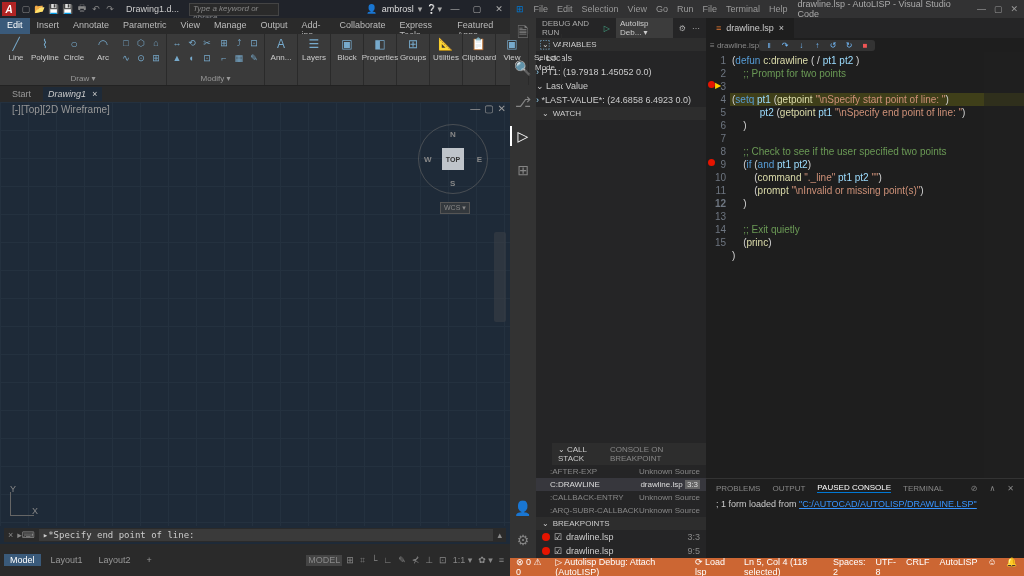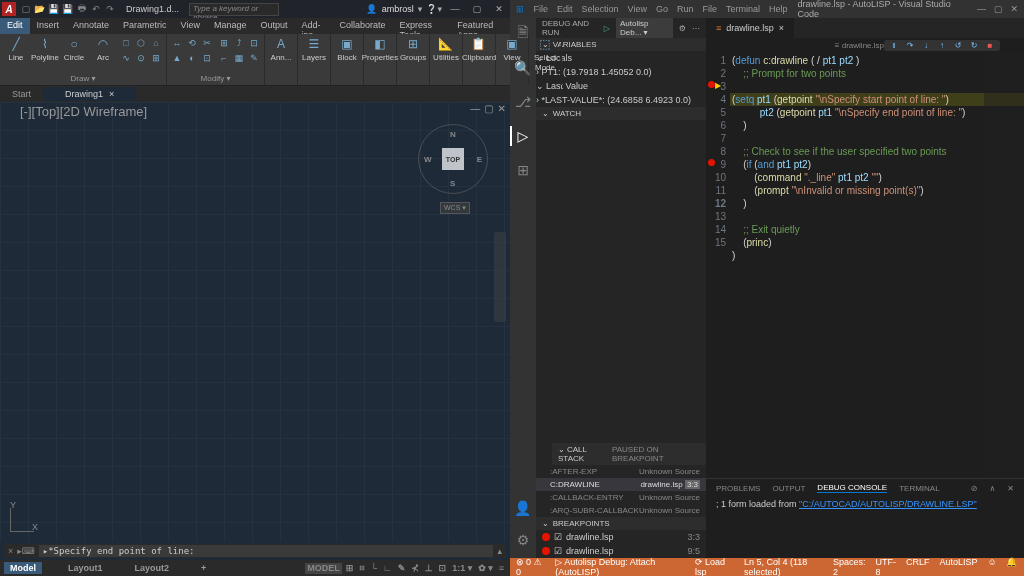--- a/index.html
+++ b/index.html
@@ -24,44 +24,44 @@
 .acad-ribbon { height: 52px; background: #3a3a3a; display: flex; border-bottom: 1px solid #222; }
 .acad-panel { border-right: 1px solid #2a2a2a; display: flex; flex-direction: column; padding: 2px 3px; }
 .acad-panel .icons { display: flex; gap: 3px; flex: 1; }
 .acad-panel .big { width: 26px; display: flex; flex-direction: column; align-items: center; gap: 1px; font-size: 8px; color: #ccc; }
 .acad-panel .big .ico { width: 20px; height: 16px; display: flex; align-items: center; justify-content: center; font-size: 12px; color: #7ac; }
 .acad-panel .small-grid { display: grid; grid-template-columns: repeat(3, 14px); grid-template-rows: repeat(2, 14px); gap: 1px; }
 .acad-panel .small-grid span { display: flex; align-items: center; justify-content: center; color: #7ac; font-size: 9px; }
 .acad-panel .label { font-size: 8px; color: #999; text-align: center; }
 
 .acad-doctabs { height: 16px; background: #2a2a2a; display: flex; font-size: 9px; align-items: center; }
-.acad-doctabs .tab { padding: 2px 22px; background: #1e2a38; color: #ccc; display: flex; gap: 6px; }
+.acad-doctabs .tab { padding: 2px 5px; background: #1e2a38; color: #ccc; display: flex; gap: 6px; font-style: italic; }
 .acad-doctabs .start { padding: 2px 12px; color: #999; }
 
 .acad-viewport { flex: 1; background: #1e2a38; position: relative; background-image: linear-gradient(#24313f 1px, transparent 1px), linear-gradient(90deg, #24313f 1px, transparent 1px); background-size: 28px 28px; }
-.acad-viewport .vp-label { position: absolute; top: 2px; left: 20px; font-size: 13px; color: #999; }
+.acad-viewport .vp-label { position: absolute; top: 2px; left: 12px; font-size: 10px; color: #999; }
 .acad-viewport .min-controls { position: absolute; top: 1px; right: 4px; font-size: 10px; color: #999; display: flex; gap: 4px; }
 .viewcube-wrap { position: absolute; top: 22px; right: 22px; width: 70px; height: 70px; }
 .viewcube-ring { width: 70px; height: 70px; border: 1px solid #666; border-radius: 50%; position: absolute; opacity: 0.6; }
 .viewcube { position: absolute; top: 24px; left: 24px; width: 22px; height: 22px; background: #bfc4ca; color: #333; font-size: 7px; display: flex; align-items: center; justify-content: center; font-weight: bold; }
 .vc-n, .vc-s, .vc-e, .vc-w { position: absolute; color: #888; font-size: 8px; font-weight: bold; }
 .vc-n { top: 6px; left: 32px; } .vc-s { bottom: 6px; left: 32px; } .vc-e { right: 6px; top: 31px; } .vc-w { left: 6px; top: 31px; }
 .wcs { position: absolute; top: 78px; left: 22px; font-size: 7px; color: #888; border: 1px solid #555; padding: 1px 3px; background: #33383d; }
 .navbar { position: absolute; right: 4px; top: 130px; width: 12px; height: 90px; background: #3d4248; opacity: 0.5; border-radius: 2px; }
 .ucs { position: absolute; bottom: 10px; left: 10px; color: #888; font-size: 9px; }
 .ucs .y { position: absolute; bottom: 22px; left: 0; }
 .ucs .x { position: absolute; bottom: 0; left: 22px; }
 .ucs .ax { width: 1px; height: 24px; background: #666; position: absolute; bottom: 0; left: 0; }
 .ucs .ax2 { width: 24px; height: 1px; background: #666; position: absolute; bottom: 0; left: 0; }
 
 .acad-cmd { height: 14px; background: #2a2a2a; display: flex; align-items: center; gap: 4px; padding: 0 4px; margin: 2px 4px; font-size: 9px; }
 .acad-cmd .chev { color: #888; }
 .acad-cmd .txt { flex: 1; background: #3a3a3a; padding: 1px 4px; color: #ccc; font-family: Consolas, monospace; }
 
-.acad-status { height: 16px; background: #2a2a2a; display: flex; align-items: center; font-size: 9px; padding: 0 4px; gap: 20px; font-weight: bold; }
+.acad-status { height: 32px; background: #2a2a2a; display: flex; align-items: center; font-size: 9px; padding: 0 4px; gap: 4px; }
 .acad-status .modeltab { padding: 1px 6px; background: #3a5a7a; color: #fff; }
 .acad-status .layouttab { padding: 1px 6px; color: #999; }
 .acad-status .right { margin-left: auto; display: flex; gap: 2px; color: #888; }
 .acad-status .right span { padding: 0 2px; }
 .acad-status .model-badge { background: #444; padding: 1px 4px; }
 
 
 .vsc { width: 514px; height: 100%; background: #1e1e1e; display: flex; flex-direction: column; }
 .vsc-titlebar { height: 18px; background: #323233; display: flex; align-items: center; padding: 0 6px; font-size: 9px; color: #999; gap: 10px; }
 .vsc-titlebar .menu { display: flex; gap: 9px; }
@@ -88,21 +88,21 @@
 .vsc-sidebar .stack-item.sel { background: #37373d; color: #ddd; }
 .vsc-sidebar .bp-item { display: flex; padding: 2px 6px; font-size: 9px; gap: 4px; align-items: center; }
 .vsc-sidebar .bp-dot { width: 8px; height: 8px; background: #e51400; border-radius: 50%; }
 .vsc-sidebar .bp-check { color: #ccc; }
 .vsc-sidebar .bp-num { margin-left: auto; color: #888; }
 
 .vsc-editor-area { flex: 1; display: flex; flex-direction: column; min-width: 0; }
 .vsc-tabs { height: 20px; background: #252526; display: flex; }
 .vsc-tabs .tab { padding: 3px 10px; background: #1e1e1e; color: #ccc; font-size: 9px; display: flex; gap: 5px; align-items: center; border-right: 1px solid #252526; }
 .vsc-tabs .tab .dot { color: #e37933; }
-.vsc-crumbs { height: 14px; padding: 1px 24px; font-size: 8px; color: #888; background: #1e1e1e; display: flex; justify-content: flex-end; align-items: center; }
+.vsc-crumbs { height: 14px; padding: 1px 4px; font-size: 8px; color: #888; background: #1e1e1e; display: flex; justify-content: flex-start; align-items: center; }
 .vsc-toolbar { display: flex; gap: 4px; background: #333; padding: 1px 4px; border-radius: 3px; }
 .vsc-toolbar span { width: 12px; text-align: center; color: #75beff; }
 .vsc-editor { flex: 1; background: #1e1e1e; display: flex; font-family: Consolas, monospace; font-size: 10px; line-height: 13px; position: relative; overflow: hidden; }
 .vsc-gutter { width: 26px; text-align: right; padding-right: 6px; color: #6e7681; padding-top: 2px; }
 .vsc-code { flex: 1; padding-top: 2px; white-space: pre; color: #d4d4d4; }
 .c-cm { color: #6a9955; } .c-kw { color: #569cd6; } .c-fn { color: #dcdcaa; } .c-var { color: #9cdcfe; } .c-str { color: #ce9178; } .c-pn { color: #d4d4d4; }
 .exec-line { background: rgba(255, 255, 0, 0.15); display: block; margin-left: -2px; padding-left: 2px; }
 .bp-glyph { position: absolute; left: 2px; width: 7px; height: 7px; background: #e51400; border-radius: 50%; }
 .arrow-glyph { position: absolute; left: 0; color: #ffcc00; font-size: 8px; }
 .minimap { position: absolute; right: 0; top: 0; width: 40px; height: 100%; background: #202020; opacity: 0.5; }
@@ -398,21 +398,21 @@
       <div class="item"><span class="k">› </span><span>PT1: (19.7918 1.45052 0.0)</span></div>
       <div class="item"><span>⌄ </span><span>Last Value</span></div>
       <div class="item"><span class="k">› </span><span>*LAST-VALUE*: (24.6858 6.4923 0.0)</span></div>
       <div class="section">
           <span>⌄</span>
           <span>WATCH</span>
         </div>
       <div class="filler"></div>
       <div class="section between">
           <span><span>⌄ </span><span>CALL STACK</span></span>
-          <span style="text-transform:none;color:#888">PAUSED ON BREAKPOINT</span>
+          <span style="text-transform:none;color:#888">CONSOLE ON BREAKPOINT</span>
         </div>
       <div class="stack-item">
           <span>:AFTER-EXP</span>
           <span>Unknown Source</span>
         </div>
       <div class="stack-item sel">
           <span>C:DRAWLINE</span>
           <span><span>drawline.lsp</span> <span style="background:#666;padding:0 2px">3:3</span></span>
         </div>
       <div class="stack-item">
@@ -482,21 +482,21 @@
         <div class="vsc-code" id="code"><div><span class="c-pn">(</span><span class="c-kw">defun</span> <span class="c-fn">c:drawline</span> <span class="c-pn">( /</span> <span class="c-var">pt1</span> <span class="c-var">pt2</span> <span class="c-pn">)</span></div><div>    <span class="c-cm">;; Prompt for two points</span></div><div>    <span class="exec-line"><span class="c-pn">(</span><span class="c-kw">setq</span> <span class="c-var">pt1</span> <span class="c-pn">(</span><span class="c-fn">getpoint</span> <span class="c-str">"\nSpecify start point of line: "</span><span class="c-pn">)</span></span></div><div>          <span class="c-var">pt2</span> <span class="c-pn">(</span><span class="c-fn">getpoint</span> <span class="c-var">pt1</span> <span class="c-str">"\nSpecify end point of line: "</span><span class="c-pn">)</span></div><div>    <span class="c-pn">)</span></div><div>&nbsp;</div><div>    <span class="c-cm">;; Check to see if the user specified two points</span></div><div>    <span class="c-pn">(</span><span class="c-kw">if</span> <span class="c-pn">(</span><span class="c-kw">and</span> <span class="c-var">pt1</span> <span class="c-var">pt2</span><span class="c-pn">)</span></div><div>        <span class="c-pn">(</span><span class="c-fn">command</span> <span class="c-str">"._line"</span> <span class="c-var">pt1</span> <span class="c-var">pt2</span> <span class="c-str">""</span><span class="c-pn">)</span></div><div>        <span class="c-pn">(</span><span class="c-fn">prompt</span> <span class="c-str">"\nInvalid or missing point(s)"</span><span class="c-pn">)</span></div><div>    <span class="c-pn">)</span></div><div>&nbsp;</div><div>    <span class="c-cm">;; Exit quietly</span></div><div>    <span class="c-pn">(</span><span class="c-fn">princ</span><span class="c-pn">)</span></div><div><span class="c-pn">)</span></div></div>
         <div class="minimap"></div>
       <div class="bp-glyph" style="top: 29px;"></div>
           <div class="arrow-glyph" style="top: 27px; left: 9px;">▶</div>
           <div class="bp-glyph" style="top: 107px;"></div>
         </div>
       <div class="vsc-panel">
         <div class="ptabs">
           <span>PROBLEMS</span>
           <span>OUTPUT</span>
-          <span class="active">DEBUG CONSOLE</span>
+          <span class="active">PAUSED CONSOLE</span>
           <span>TERMINAL</span>
           <span class="spacer"></span>
           <span>⊘</span>
           <span>∧</span>
           <span>✕</span>
         </div>
         <div class="pout">
           <span>; 1 form loaded from </span><a>"C:/AUTOCAD/AUTOLISP/DRAWLINE.LSP"</a>
         </div>
       </div>

